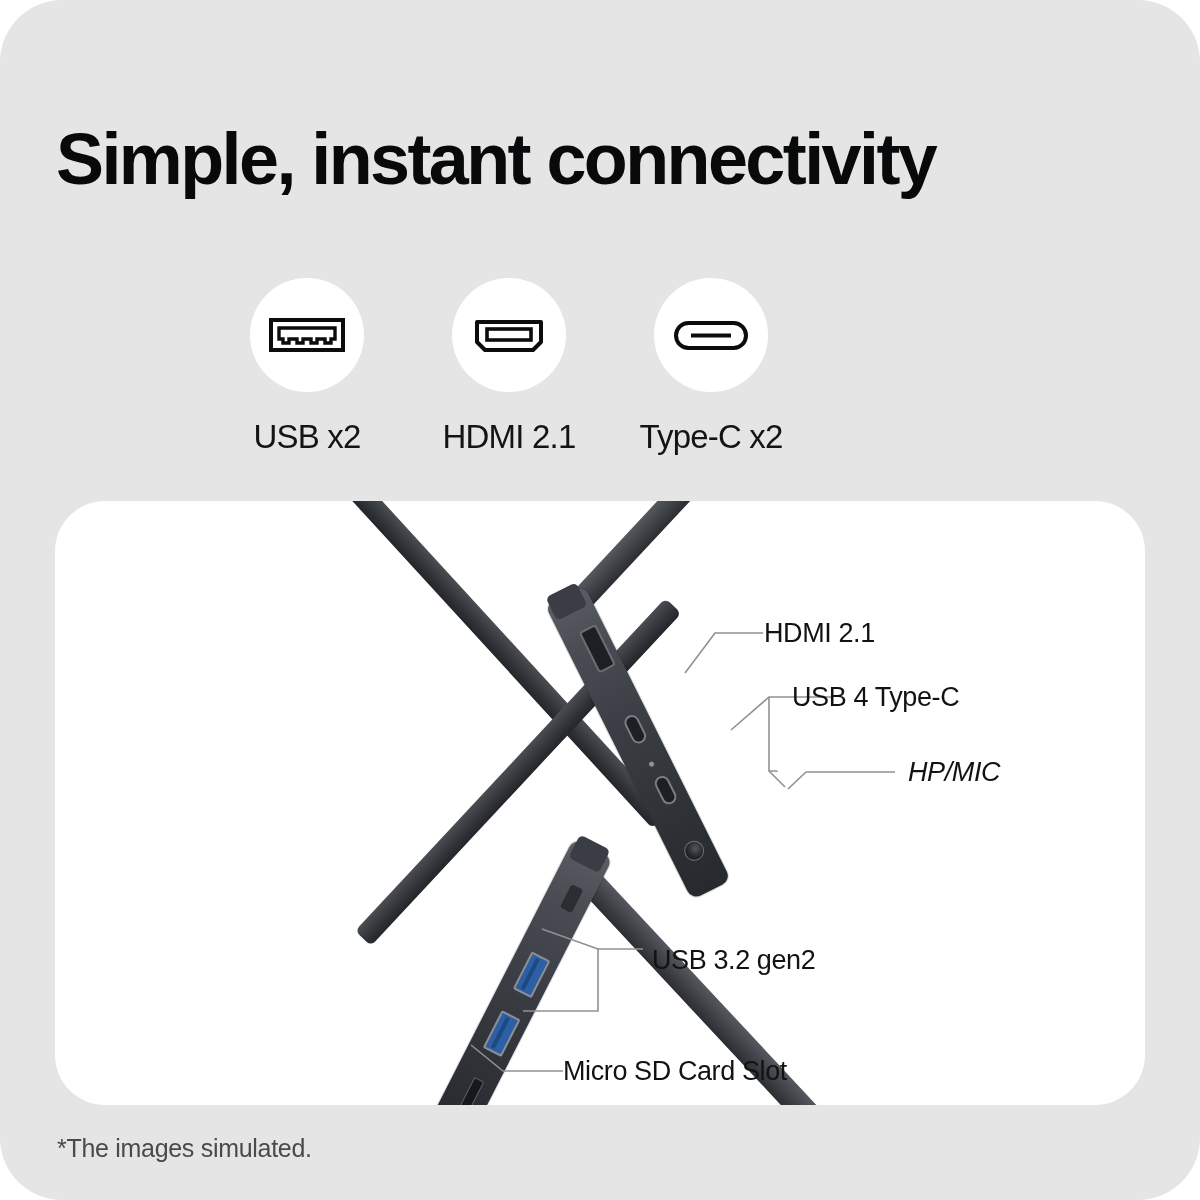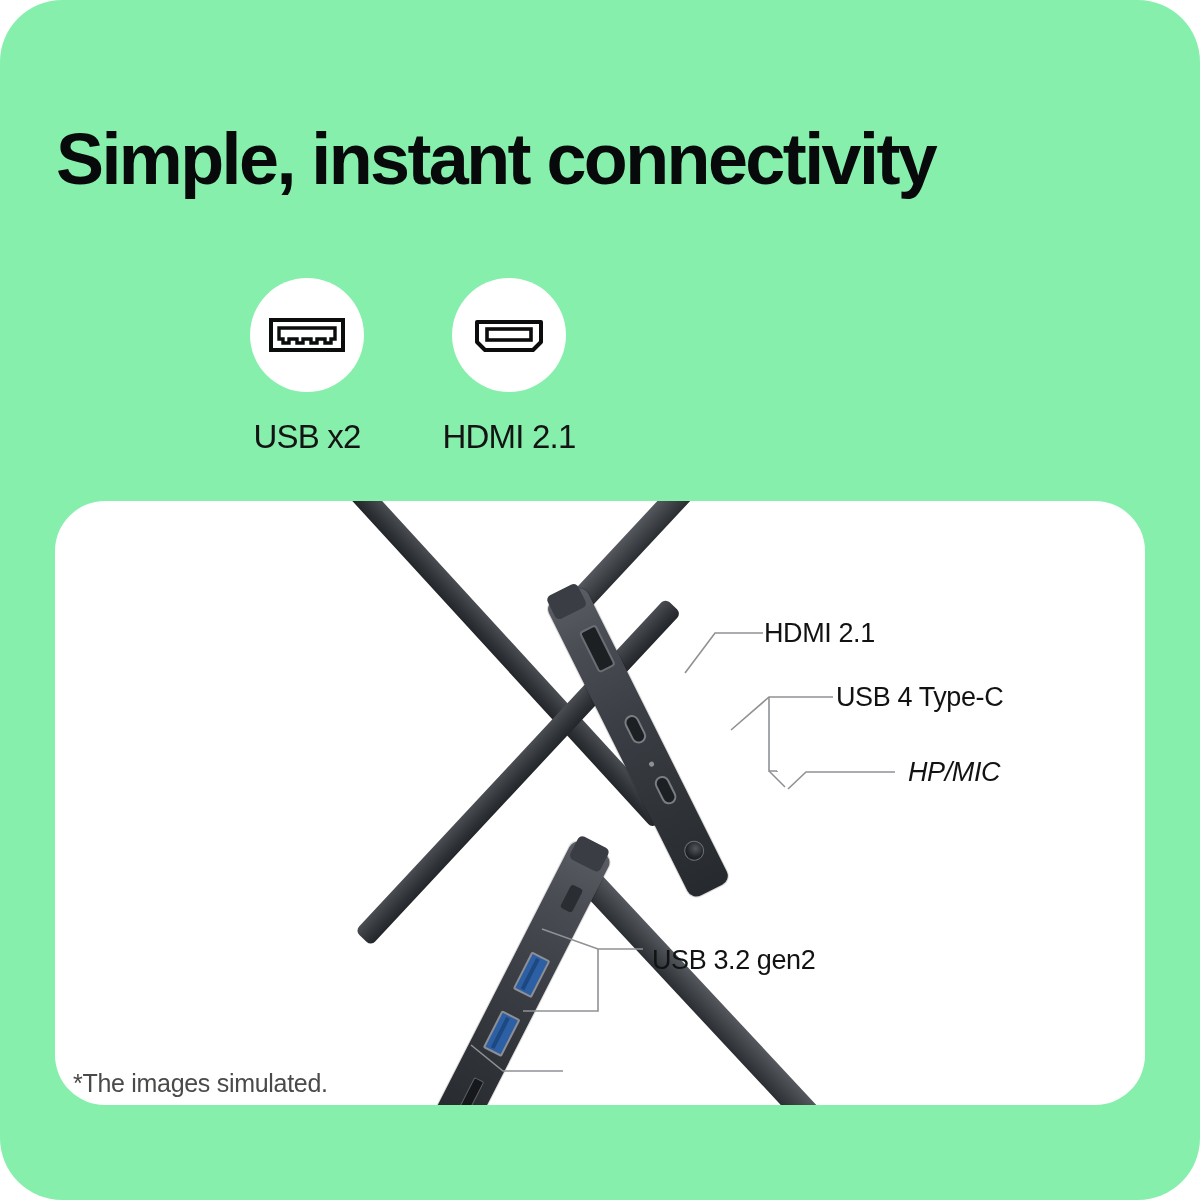--- a/index.html
+++ b/index.html
@@ -6,21 +6,21 @@
   html, body {
     width: 1200px; height: 1200px;
     background: #ffffff;
     font-family: "Liberation Sans", sans-serif;
     overflow: hidden;
   }
 
   #page {
     position: relative;
     width: 1200px; height: 1200px;
-    background: #86efac;
+    background: #e5e5e5;
     border-radius: 62px;
     overflow: hidden;
   }
 
   
   #headline {
     position: absolute;
     left: 56px; top: 122px;
     width: 1100px;
     font-size: 73px;
@@ -209,25 +209,24 @@
   .leader { position: absolute; }
   .leader line, .leader polyline, .leader path {
     stroke: #8e9196;
     stroke-width: 1.6;
     fill: none;
   }
 
   
   #footnote {
     position: absolute;
-    left: 57px; top: 1069px;
+    left: 57px; top: 1134px;
     font-size: 25px;
     color: #4a4a48;
     letter-spacing: -0.3px;
-    margin-left: 16px;
   }
 
   svg { display: block; }
 </style>
 </head>
 <body>
 
 <div id="page">
 
   <div id="headline">Simple, instant connectivity</div>
@@ -251,20 +250,31 @@
         <span>
           <svg width="72" height="46" viewBox="0 0 72 46">
             <path d="M4,10 H68 V30 L60,38 H12 L4,30 Z" fill="none" stroke="#0b0c0d" stroke-width="4" stroke-linejoin="round"></path>
             <rect x="14" y="17" width="44" height="11" fill="none" stroke="#0b0c0d" stroke-width="3.6"></rect>
           </svg>
         </span>
       </div>
       <div class="badge-label">HDMI 2.1</div>
     </div>
 
+    <div class="badge-cell">
+      <div class="badge-circle">
+        <span>
+          <svg width="76" height="40" viewBox="0 0 76 40">
+            <rect x="3" y="8" width="70" height="25" rx="12.5" ry="12.5" fill="none" stroke="#0b0c0d" stroke-width="4"></rect>
+            <line x1="18" y1="20.5" x2="58" y2="20.5" stroke="#0b0c0d" stroke-width="4" stroke-linecap="butt"></line>
+          </svg>
+        </span>
+      </div>
+      <div class="badge-label">Type-C x2</div>
+    </div>
 
 
   </div>
 
   <div id="product-card">
     <div id="photo-stage">
 
       <div class="slab" id="lid-upper"></div>
 
       <div class="slab" id="lid-lower"></div>
@@ -300,22 +310,23 @@
         <polyline points="714,270 730,286 730,286"></polyline>
         <polyline points="733,288 751,271 840,271"></polyline>
 
         <polyline points="487,428 543,448 588,448"></polyline>
         <polyline points="543,448 543,510 468,510"></polyline>
 
         <polyline points="416,544 448,570 508,570"></polyline>
       </svg>
 
       <div class="callout-label" style="left:709px; top:117px;">HDMI 2.1</div>
-      <div class="callout-label" style="left:781px; top:181px;">USB 4 Type-C</div>
+      <div class="callout-label" style="left:737px; top:181px;">USB 4 Type-C</div>
       <div class="callout-label" style="left:853px; top:256px;font-style:italic;">HP/MIC</div>
       <div class="callout-label" style="left:597px; top:433px;margin-top:11px;">USB 3.2 gen2</div>
+      <div class="callout-label" style="left:508px; top:555px;">Micro SD Card Slot</div>
 
     </div>
   </div>
 
   <div id="footnote">*The images simulated.</div>
 
 </div>
 
 </body></html>

